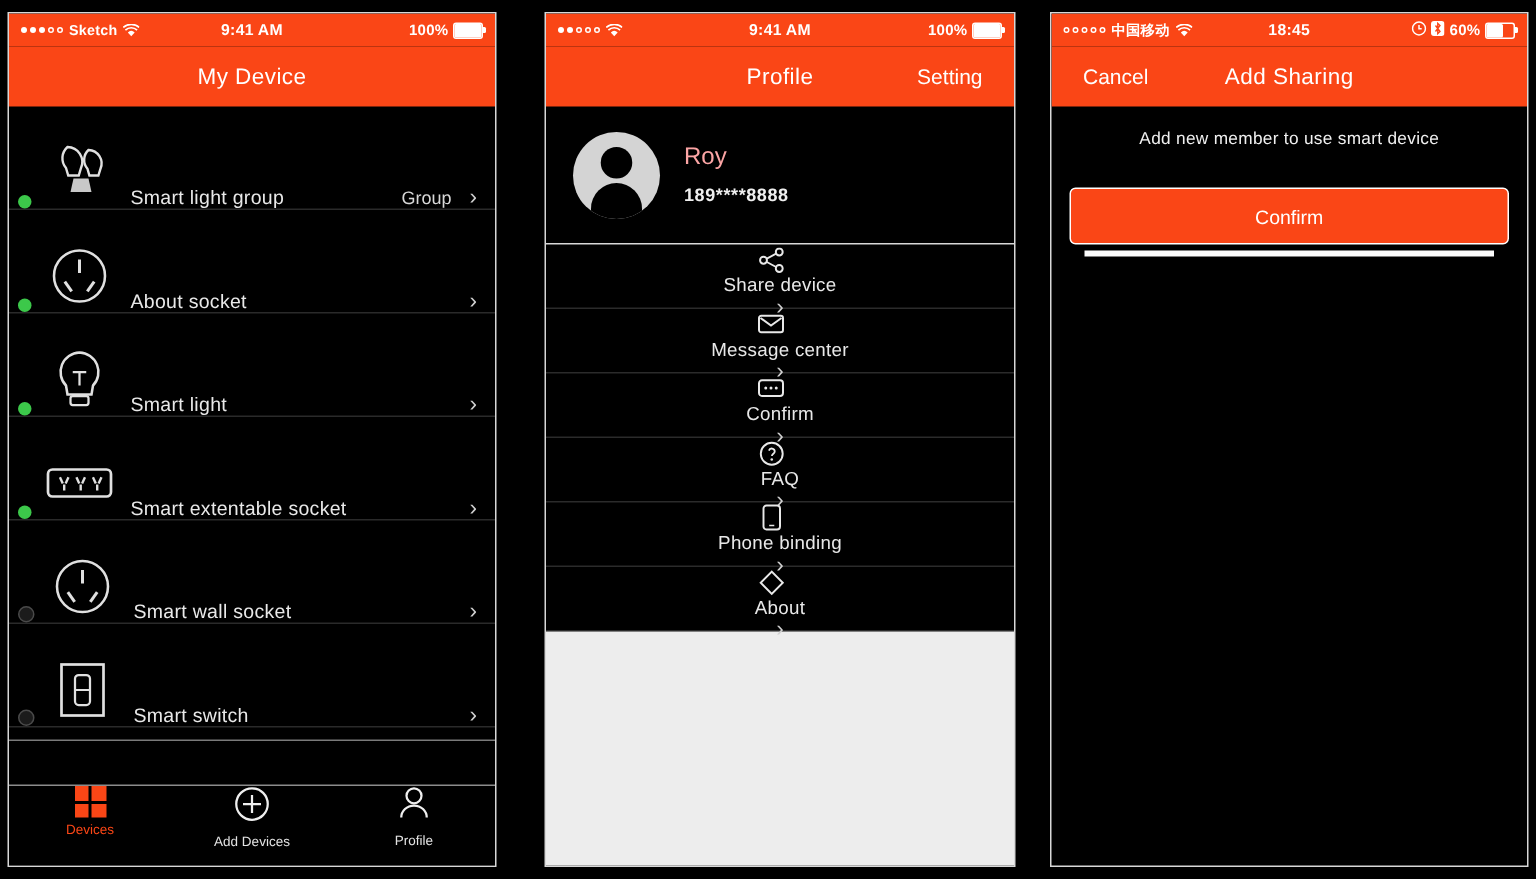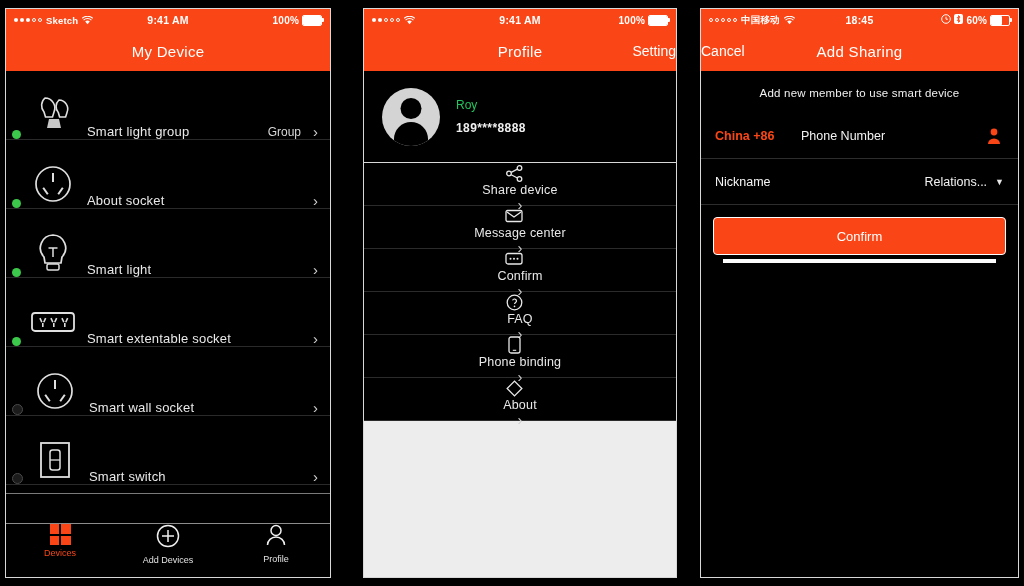--- a/index.html
+++ b/index.html
@@ -69,21 +69,21 @@
 
   
   .navbar {
     height: 40px;
     background: #fa4616;
     display: flex;
     align-items: center;
     color: #ffffff;
     position: relative;
     box-sizing: border-box;
-    padding: 0 0;
+    padding: 0 21px;
   }
   .nav-title {
     position: absolute; left: 0; right: 0; text-align: center;
     font-size: 15px; color: #ffffff; letter-spacing: .3px;
   }
   .nav-left  { font-size: 14px; position: relative; z-index: 2; }
   .nav-right { font-size: 14px; position: relative; z-index: 2; margin-left: auto; }
 
   
   .device-list { background: #000; }
@@ -156,21 +156,21 @@
   .avatar::before {
     content:""; position: absolute; left: 50%; top: 10px;
     transform: translateX(-50%);
     width: 21px; height: 21px; border-radius: 50%; background: #000;
   }
   .avatar::after {
     content:""; position: absolute; left: 50%; top: 34px;
     transform: translateX(-50%);
     width: 34px; height: 30px; border-radius: 17px 17px 0 0; background: #000;
   }
-  .prof-name { color: #22c55e; font-size: 12px; margin-bottom: 9px; }
+  .prof-name { color: #fca5a5; font-size: 16px; margin-bottom: 9px; }
   .prof-phone { color: #efefef; font-size: 12px; font-weight: bold; letter-spacing: .4px; }
 
   
   .menu-row {
     display: flex; align-items: center;
     height: 43px;
     padding: 0 14px;
     box-sizing: border-box;
     border-bottom: 1px solid #2b2b2b;
     flex-direction: column;
@@ -545,39 +545,20 @@
       </div>
     </div>
 
     <div class="navbar">
       <div class="nav-left">Cancel</div>
       <div class="nav-title">Add Sharing</div>
     </div>
 
     <div class="share-sub">Add new member to use smart device</div>
 
-    <div class="form-card">
-      <div class="form-row">
-        <span class="cc">China +86</span>
-        <span class="field-ph">Phone Number</span>
-        <span class="contact-ico">
-          <svg width="16" height="19" viewBox="0 0 16 19">
-              <circle cx="8" cy="6" r="3.4" fill="#fa4616"></circle>
-              <path d="M2 18 a6 5.6 0 0 1 12 0 Z" fill="#fa4616"></path>
-            </svg>
-        </span>
-      </div>
-      <div class="form-row">
-        <span class="field-ph left">Nickname</span>
-        <span class="relations">
-          <span>Relations...</span>
-          <span class="caret">▼</span>
-        </span>
-      </div>
-    </div>
 
     <div class="confirm-wrap">
       <div class="confirm-btn">Confirm</div>
       <div class="under-line"></div>
     </div>
   </div>
 
 </div>
 
 </body></html>

